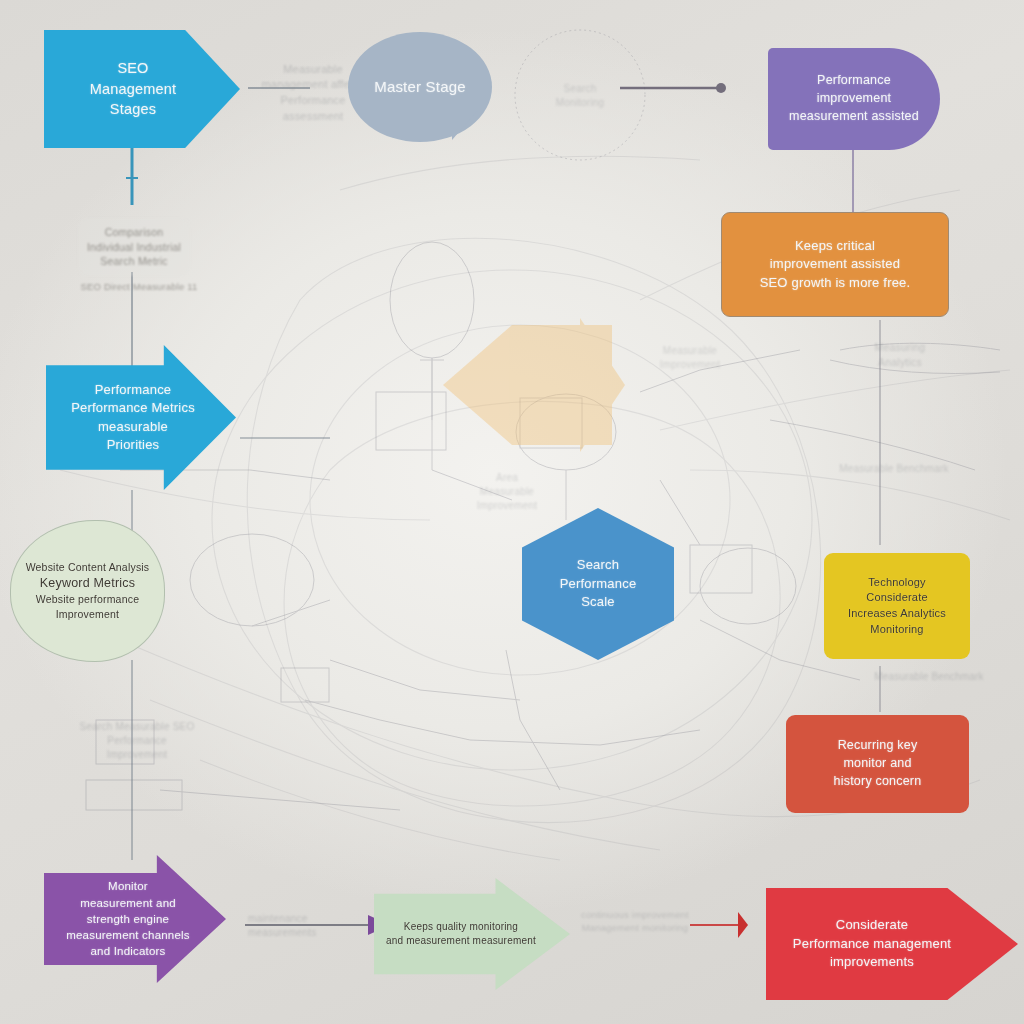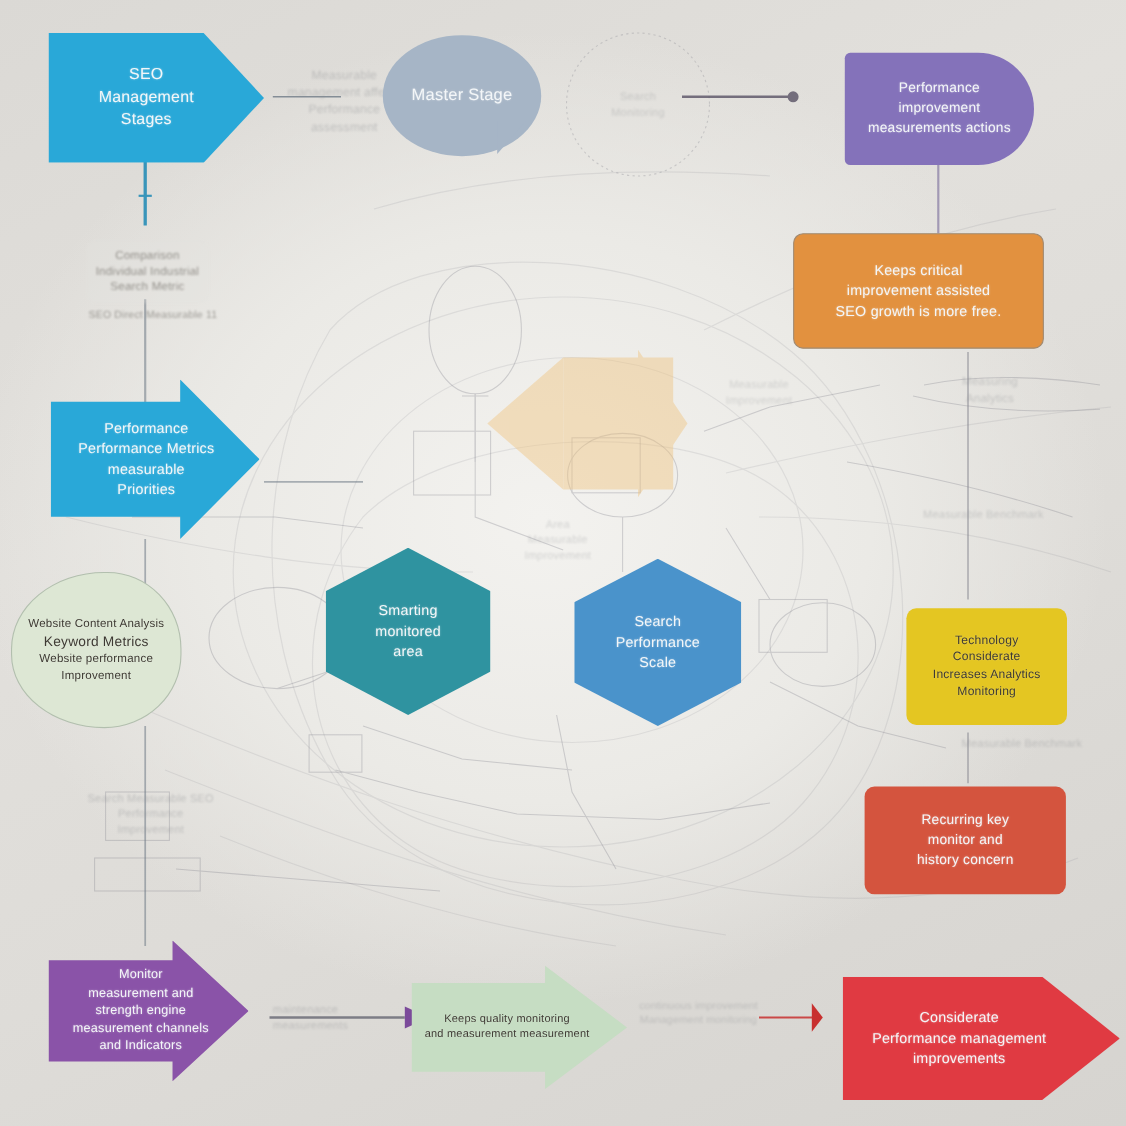--- a/index.html
+++ b/index.html
@@ -268,21 +268,21 @@
       <span class="ln">Management</span>
       <span class="ln">Stages</span>
     </div>
   </div>
   <div class="speech-tail" style="left:452px; top:110px; border-left:26px solid #a6b5c6; border-bottom:30px solid transparent; filter:blur(.6px);"></div>
 
   <div class="node cap-r" style="left:768px; top:48px; width:172px; height:102px; background:#8472ba; font-size:12.5px;">
     <div class="lines txt-light">
       <span class="ln">Performance</span>
       <span class="ln">improvement</span>
-      <span class="ln">measurements actions</span>
+      <span class="ln">measurement assisted</span>
     </div>
   </div>
 
   <div class="node rbox" style="left:721px; top:212px; width:228px; height:105px; background:#e2913f; border:1.5px solid #a08a72; font-size:13px;">
     <div class="lines txt-light">
       <span class="ln">Keeps critical</span>
       <span class="ln">improvement assisted</span>
       <span class="ln">SEO growth is more free.</span>
     </div>
   </div>
@@ -301,27 +301,20 @@
               border-radius:58% 46% 48% 58% / 52% 52% 50% 50%;
               font-size:10.5px;">
     <div class="lines txt-dark">
       <span class="ln">Website Content Analysis</span>
       <span class="ln" style="font-size:12.5px;">Keyword Metrics</span>
       <span class="ln">Website performance</span>
       <span class="ln">Improvement</span>
     </div>
   </div>
 
-  <div class="node hexagon" style="left:296px; top:498px; width:150px; height:152px; background:#2f93a0; font-size:13px;">
-    <div class="lines txt-light">
-      <span class="ln">Smarting</span>
-      <span class="ln">monitored</span>
-      <span class="ln">area</span>
-    </div>
-  </div>
 
   <div class="node hexagon" style="left:522px; top:508px; width:152px; height:152px; background:#4a93cb; font-size:13px;">
     <div class="lines txt-light">
       <span class="ln">Search</span>
       <span class="ln">Performance</span>
       <span class="ln">Scale</span>
     </div>
   </div>
 
   <div class="node rbox" style="left:824px; top:553px; width:146px; height:106px; background:#e4c622; font-size:11px;">

